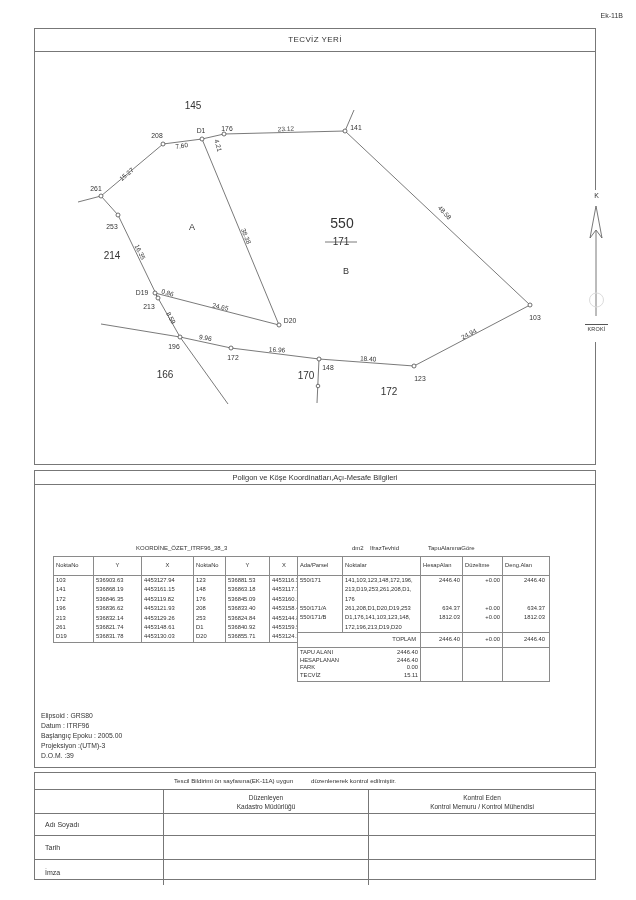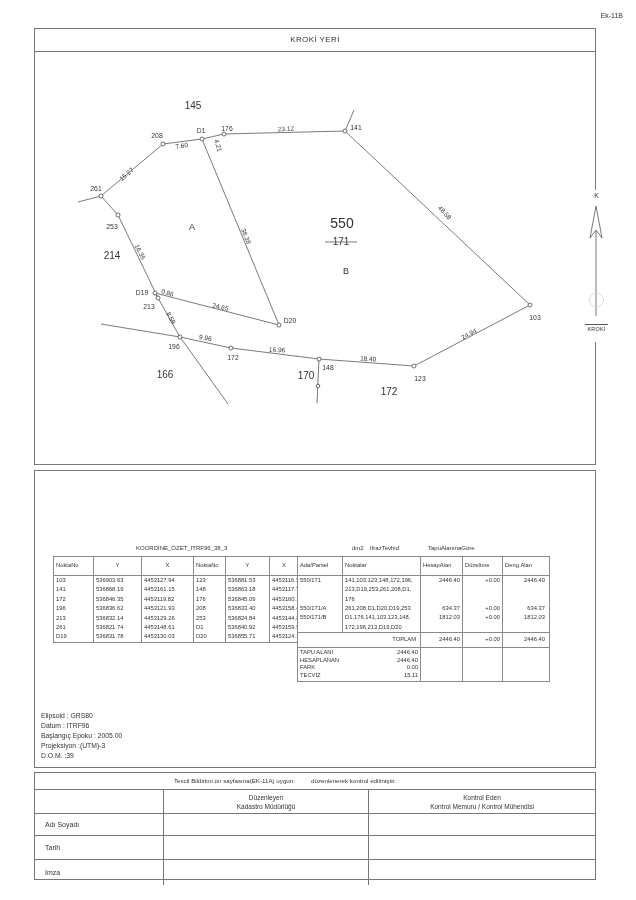--- a/index.html
+++ b/index.html
@@ -65,21 +65,21 @@
   .fc3{width:226px;text-align:center;font-size:6.5px;color:#333;padding-top:3px;line-height:9px;}
 </style>
 </head>
 <body>
 
 <div class="page">
 
   <div class="abs doc-code">Ek-11B</div>
 
   <div class="abs kroki-box">
-    <div class="band">KROKİ YERİ</div>
+    <div class="band">TECVİZ YERİ</div>
     <div class="sketch-wrap">
       <svg id="sketch-svg" width="560" height="413" viewBox="0 0 560 413">
           <line x1="66" y1="144" x2="128" y2="92" class="skl"></line>
           <line x1="128" y1="92" x2="167" y2="87" class="skl"></line>
           <line x1="167" y1="87" x2="189" y2="82" class="skl"></line>
           <line x1="189" y1="82" x2="310" y2="79" class="skl"></line>
           <line x1="310" y1="79" x2="495" y2="253" class="skl"></line>
           <line x1="495" y1="253" x2="379" y2="314" class="skl"></line>
           <line x1="379" y1="314" x2="284" y2="307" class="skl"></line>
           <line x1="284" y1="307" x2="196" y2="296" class="skl"></line>
@@ -156,20 +156,21 @@
     <div class="north-k">K</div>
     <svg width="27" height="118" viewBox="0 0 27 118" style="position:absolute;left:0;top:14px">
       <path d="M13 2 L7 34 L13 26 L19 34 Z" fill="#fff" stroke="#555" stroke-width="0.8"></path>
       <line x1="13" y1="27" x2="13" y2="112" stroke="#555" stroke-width="0.8"></line>
       <circle cx="13.5" cy="96" r="7" fill="none" stroke="#dcdcdc" stroke-width="1"></circle>
     </svg>
     <div class="north-kroki">KROKİ</div>
   </div>
 
   <div class="abs coords-box">
+    <div class="band2">Poligon ve Köşe Koordinatları,Açı-Mesafe Bilgileri</div>
     <span class="cap" style="left:101px;top:74px">KOORDİNE_ÖZET_ITRF96_38_3</span>
     <span class="cap" style="left:317px;top:74px">dm2</span>
     <span class="cap" style="left:335px;top:74px">IfrazTevhid</span>
     <span class="cap" style="left:393px;top:74px">TapuAlanınaGöre</span>
     <div id="tblL">
         <div class="trow thdr">
           <div class="tc" style="width:40px">NoktaNo</div>
           <div class="tc tcc" style="width:48px">Y</div>
           <div class="tc tcc" style="width:52px">X</div>
           <div class="tc" style="width:32px">NoktaNo</div>

